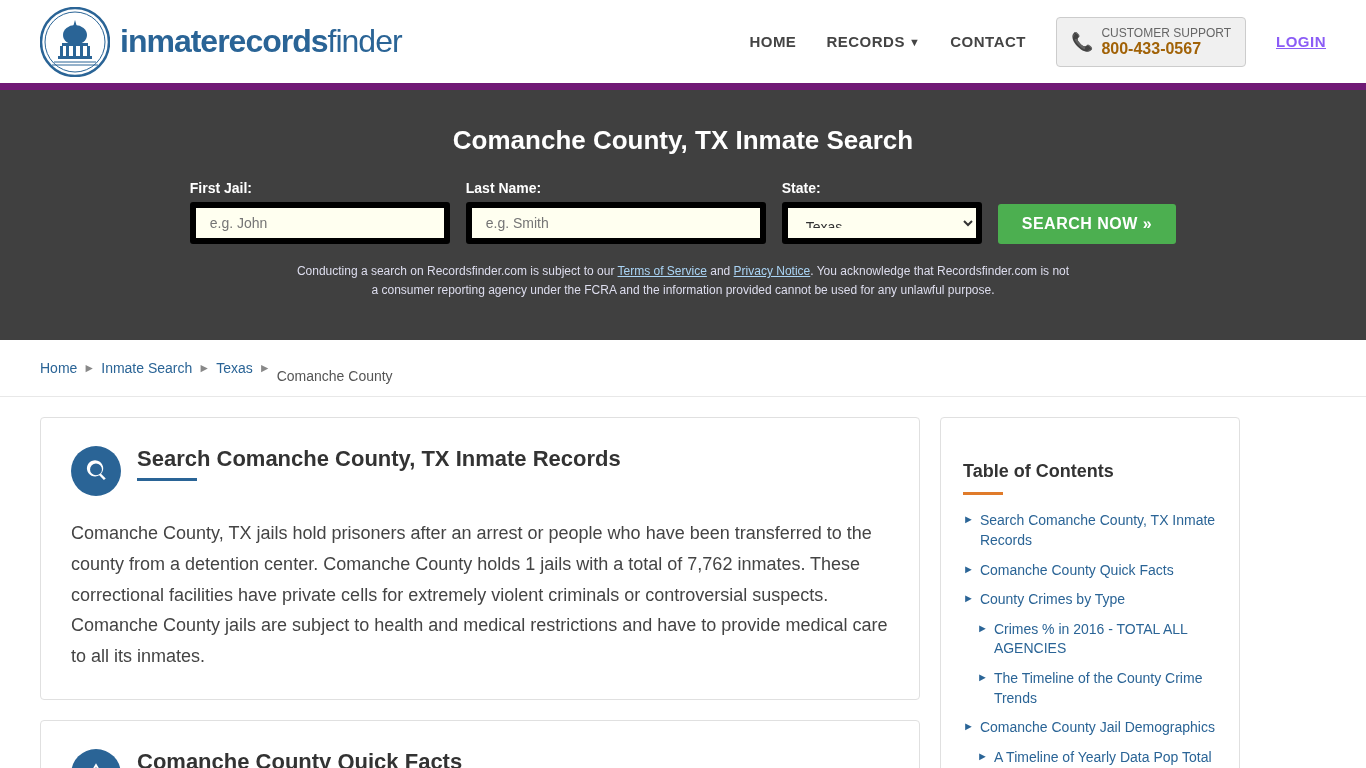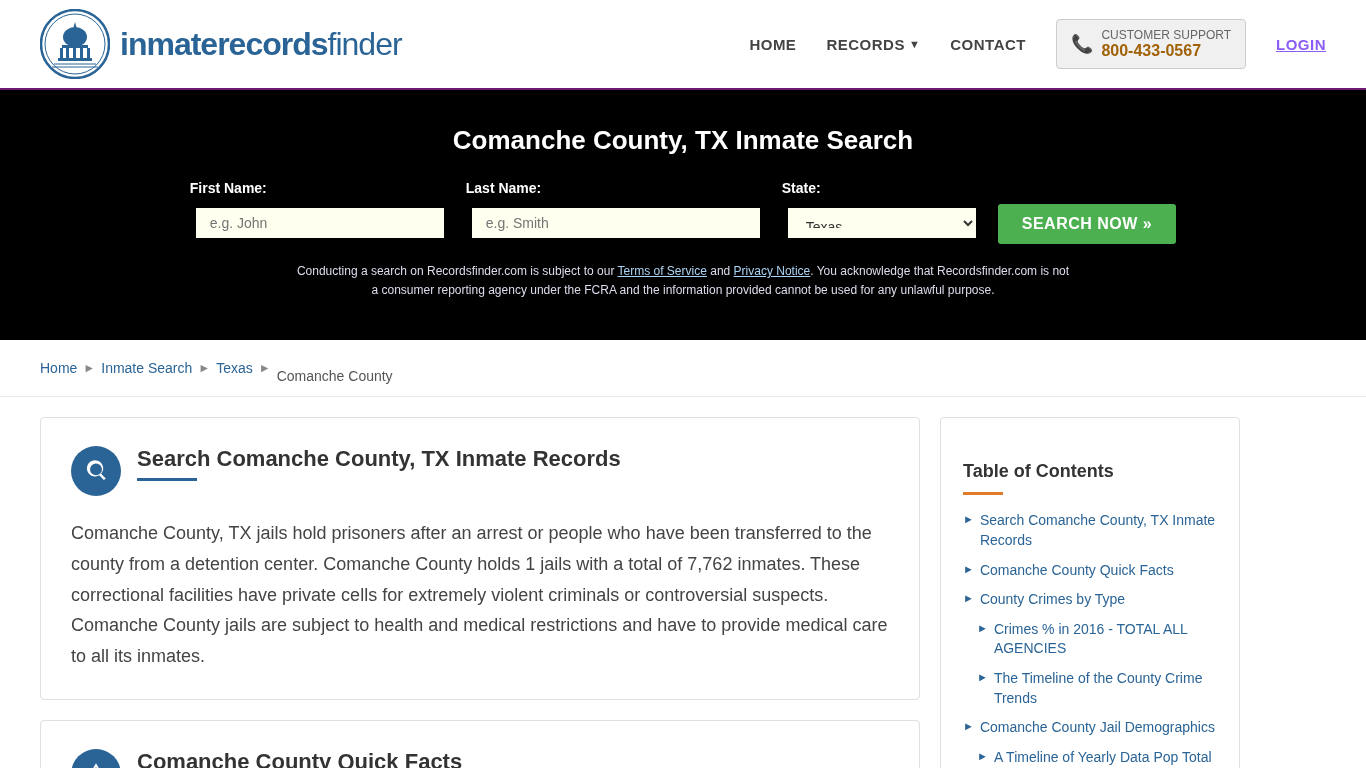--- a/index.html
+++ b/index.html
@@ -5,21 +5,21 @@
     * { box-sizing: border-box; margin: 0; padding: 0; }
     body { font-family: Arial, sans-serif; font-size: 14px; color: #333; background: #fff; }
 
     
     .header {
       display: flex;
       align-items: center;
       justify-content: space-between;
       padding: 10px 40px;
       background: #fff;
-      border-bottom: 2px solid #701a75;
+      border-bottom: 7px solid #701a75;
       height: 90px;
     }
     .logo-area {
       display: flex;
       align-items: center;
       gap: 10px;
     }
     .logo-icon {
       width: 70px;
       height: 70px;
@@ -74,21 +74,21 @@
       font-size: 15px;
       font-weight: 700;
       color: #8b5cf6;
       text-transform: uppercase;
       cursor: pointer;
       letter-spacing: 0.5px;
     }
 
     
     .hero {
-      background: #000000;
+      background: #404040;
       padding: 35px 40px 40px;
       text-align: center;
       color: #fff;
     }
     .hero-title {
       font-size: 26px;
       font-weight: 700;
       margin-bottom: 24px;
       color: #fff;
     }
@@ -331,21 +331,21 @@
       </div>
     </div>
     <a class="login-btn" href="#">LOGIN</a>
   </nav>
 </header>
 
 <section class="hero">
   <h1 class="hero-title">Comanche County, TX Inmate Search</h1>
   <div class="search-form">
     <div class="form-group">
-      <label class="form-label">First Name:</label>
+      <label class="form-label">First Jail:</label>
       <input class="form-input input-first" type="text" placeholder="e.g. John" style="">
     </div>
     <div class="form-group">
       <label class="form-label">Last Name:</label>
       <input class="form-input input-last" type="text" placeholder="e.g. Smith" style="">
     </div>
     <div class="form-group">
       <label class="form-label">State:</label>
       <select class="form-input input-state"><option>Texas</option></select>
     </div>

